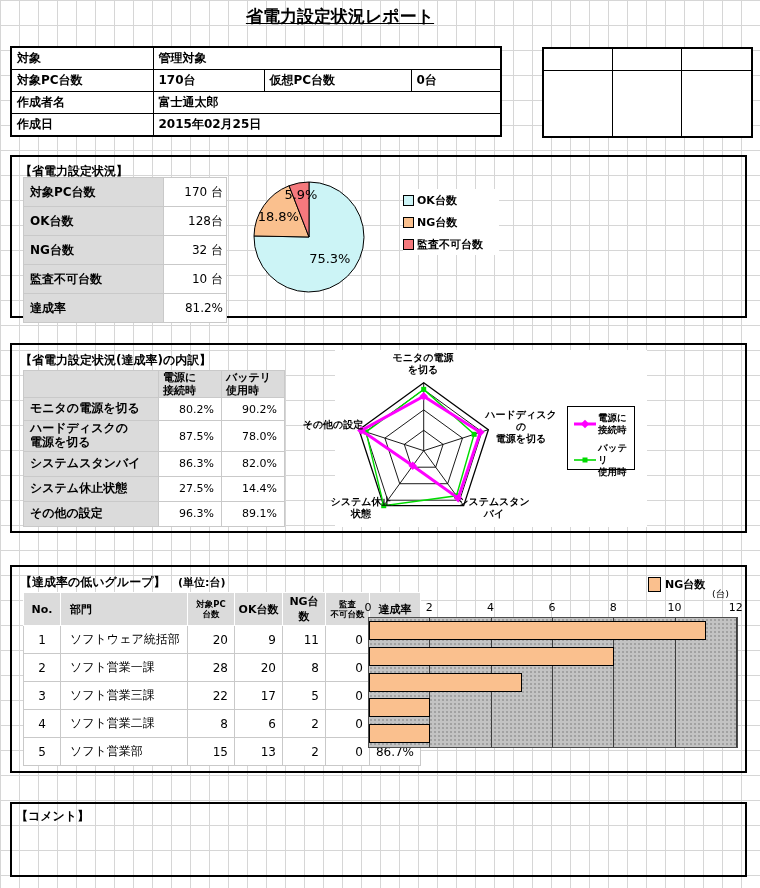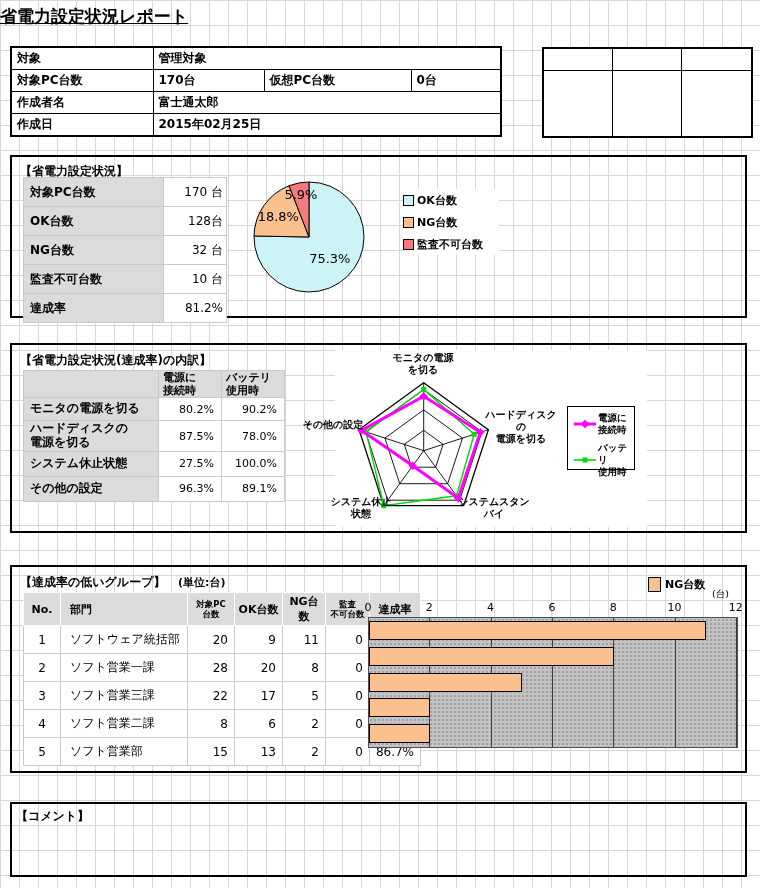--- a/index.html
+++ b/index.html
@@ -6,21 +6,21 @@
   #sheet{
     position:relative;width:760px;height:888px;background:#fff;
     font-family:"DejaVu Sans",sans-serif;color:#000;overflow:hidden;
     background-image:
       linear-gradient(to right,#d6d6d6 1px,transparent 1px),
       linear-gradient(to bottom,#d6d6d6 1px,transparent 1px);
     background-size:19px 25px;
   }
   .abs{position:absolute;}
   .pre{white-space:pre-line;}
-  .page-title{left:0;top:5px;width:680px;font-size:17px;font-weight:bold;}
+  .page-title{left:0;top:5px;width:680px;text-align:center;font-size:17px;font-weight:bold;}
   .page-title span{text-decoration:underline;}
   .company{left:540px;top:26px;width:192px;text-align:right;font-size:13px;font-weight:bold;background:#fff;}
   table{border-collapse:collapse;}
   
   #info-table{left:10px;top:46px;background:#fff;}
   #info-table td{border:1px solid #000;height:21px;font-size:12px;font-weight:bold;padding:0 5px;}
   #info-table{border:2px solid #000;}
   
   #stamp-table{left:542px;top:47px;background:#fff;border:2px solid #000;}
   #stamp-table td{border:1px solid #000;padding:0;}
@@ -211,23 +211,28 @@
             <td class="val">80.2%</td>
             <td class="val">90.2%</td>
           </tr>
       <tr style="height:29px">
             <td class="lbl pre">ハードディスクの
 電源を切る</td>
             <td class="val">87.5%</td>
             <td class="val">78.0%</td>
           </tr>
       <tr style="height:25px">
+            <td class="lbl pre">システムスタンバイ</td>
+            <td class="val">86.3%</td>
+            <td class="val">82.0%</td>
+          </tr>
+      <tr style="height:25px">
             <td class="lbl pre">システム休止状態</td>
             <td class="val">27.5%</td>
-            <td class="val">100.0%</td>
+            <td class="val">14.4%</td>
           </tr>
       <tr style="height:25px">
             <td class="lbl pre">その他の設定</td>
             <td class="val">96.3%</td>
             <td class="val">89.1%</td>
           </tr>
     </tbody>
       </table>
 
     <div id="radar-area">

